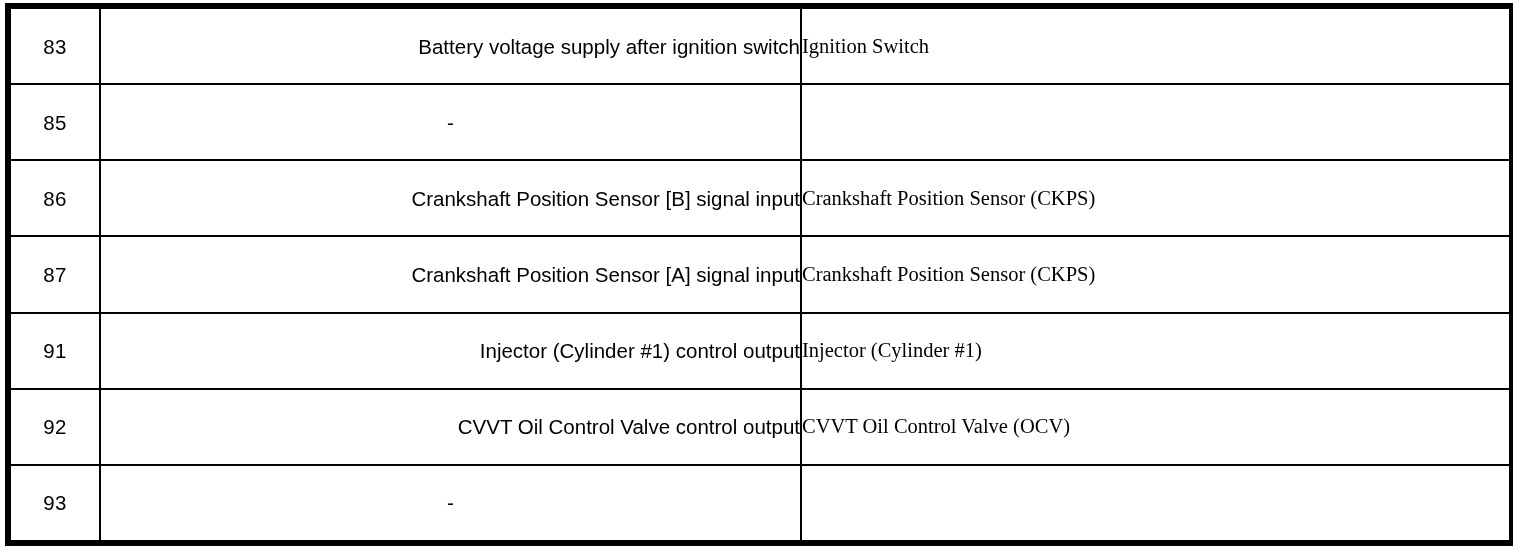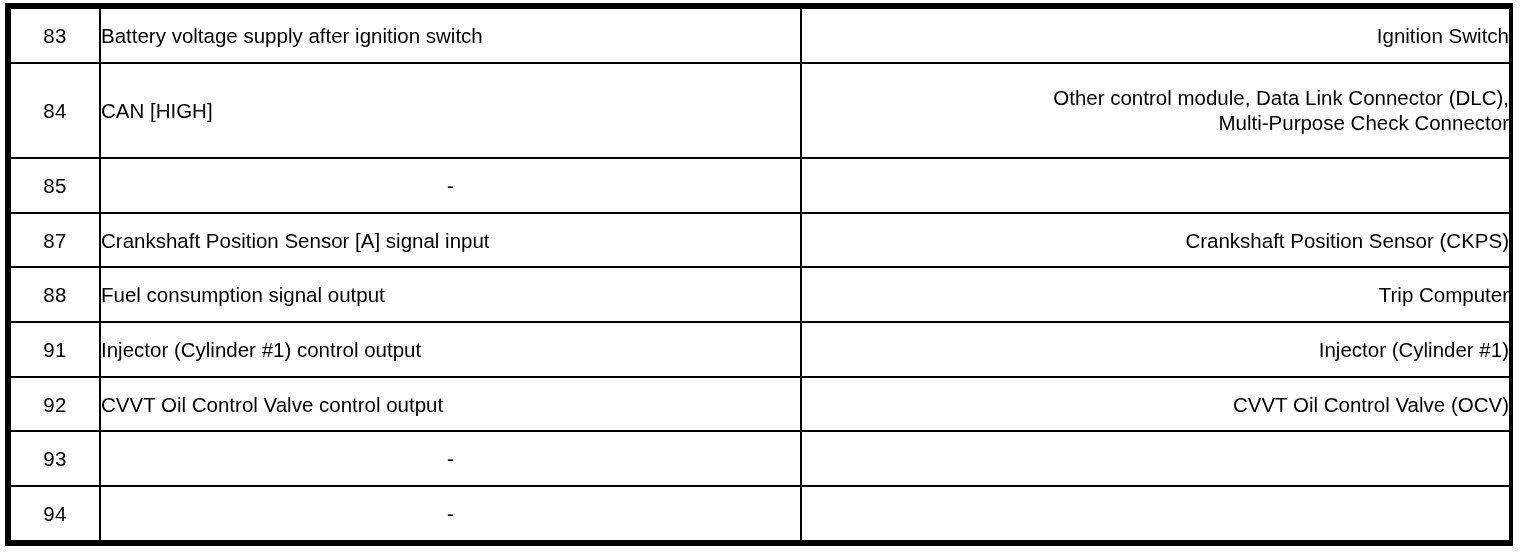--- a/index.html
+++ b/index.html
@@ -60,35 +60,36 @@
     background: #ffffff;
   }
 
   td.cell-pin {
     text-align: center;
     font-size: 20.5px;
     letter-spacing: 0.3px;
   }
 
   td.cell-desc {
-    text-align: left;
+    text-align: right;
     padding-left: 8px;
     padding-right: 6px;
   }
 
   td.cell-desc.is-dash {
     text-align: center;
     padding-left: 0;
     padding-right: 0;
   }
 
   td.cell-conn {
-    text-align: right;
+    text-align: left;
     padding-left: 9px;
     padding-right: 6px;
+    font-family: Liberation Serif, serif;
   }
 
   
   tr.row-h1 { height: 42.5px; }
   
   tr.row-h2 { height: 74px; }
 
   .line {
     display: block;
     white-space: pre;
@@ -108,55 +109,45 @@
       <tbody>
           <tr class="row-h1">
             <td class="cell-pin">83</td>
             <td class="cell-desc">
               <span class="line">Battery voltage supply after ignition switch</span>
             </td>
             <td class="cell-conn">
               <span class="line">Ignition Switch</span>
             </td>
           </tr>
-          <tr class="row-h2">
-            <td class="cell-pin">84</td>
-            <td class="cell-desc">
-              <span class="line">CAN [HIGH]</span>
-            </td>
-            <td class="cell-conn">
-              <span class="line">Other control module, Data Link Connector (DLC),</span>
-              <span class="line">Multi-Purpose Check Connector</span>
-            </td>
-          </tr>
           <tr class="row-h1">
             <td class="cell-pin">85</td>
             <td class="cell-desc is-dash">
               <span class="line">-</span>
             </td>
             <td class="cell-conn">
               <span class="line"></span>
             </td>
           </tr>
           <tr class="row-h1">
+            <td class="cell-pin">86</td>
+            <td class="cell-desc">
+              <span class="line">Crankshaft Position Sensor [B] signal input</span>
+            </td>
+            <td class="cell-conn">
+              <span class="line">Crankshaft Position Sensor (CKPS)</span>
+            </td>
+          </tr>
+          <tr class="row-h1">
             <td class="cell-pin">87</td>
             <td class="cell-desc">
               <span class="line">Crankshaft Position Sensor [A] signal input</span>
             </td>
             <td class="cell-conn">
               <span class="line">Crankshaft Position Sensor (CKPS)</span>
-            </td>
-          </tr>
-          <tr class="row-h1">
-            <td class="cell-pin">88</td>
-            <td class="cell-desc">
-              <span class="line">Fuel consumption signal output</span>
-            </td>
-            <td class="cell-conn">
-              <span class="line">Trip Computer</span>
             </td>
           </tr>
           <tr class="row-h1">
             <td class="cell-pin">91</td>
             <td class="cell-desc">
               <span class="line">Injector (Cylinder #1) control output</span>
             </td>
             <td class="cell-conn">
               <span class="line">Injector (Cylinder #1)</span>
             </td>
@@ -172,25 +163,16 @@
           </tr>
           <tr class="row-h1">
             <td class="cell-pin">93</td>
             <td class="cell-desc is-dash">
               <span class="line">-</span>
             </td>
             <td class="cell-conn">
               <span class="line"></span>
             </td>
           </tr>
-          <tr class="row-h1">
-            <td class="cell-pin">94</td>
-            <td class="cell-desc is-dash">
-              <span class="line">-</span>
-            </td>
-            <td class="cell-conn">
-              <span class="line"></span>
-            </td>
-          </tr>
         </tbody>
     </table>
   </div>
 </div>
 
 </body></html>

